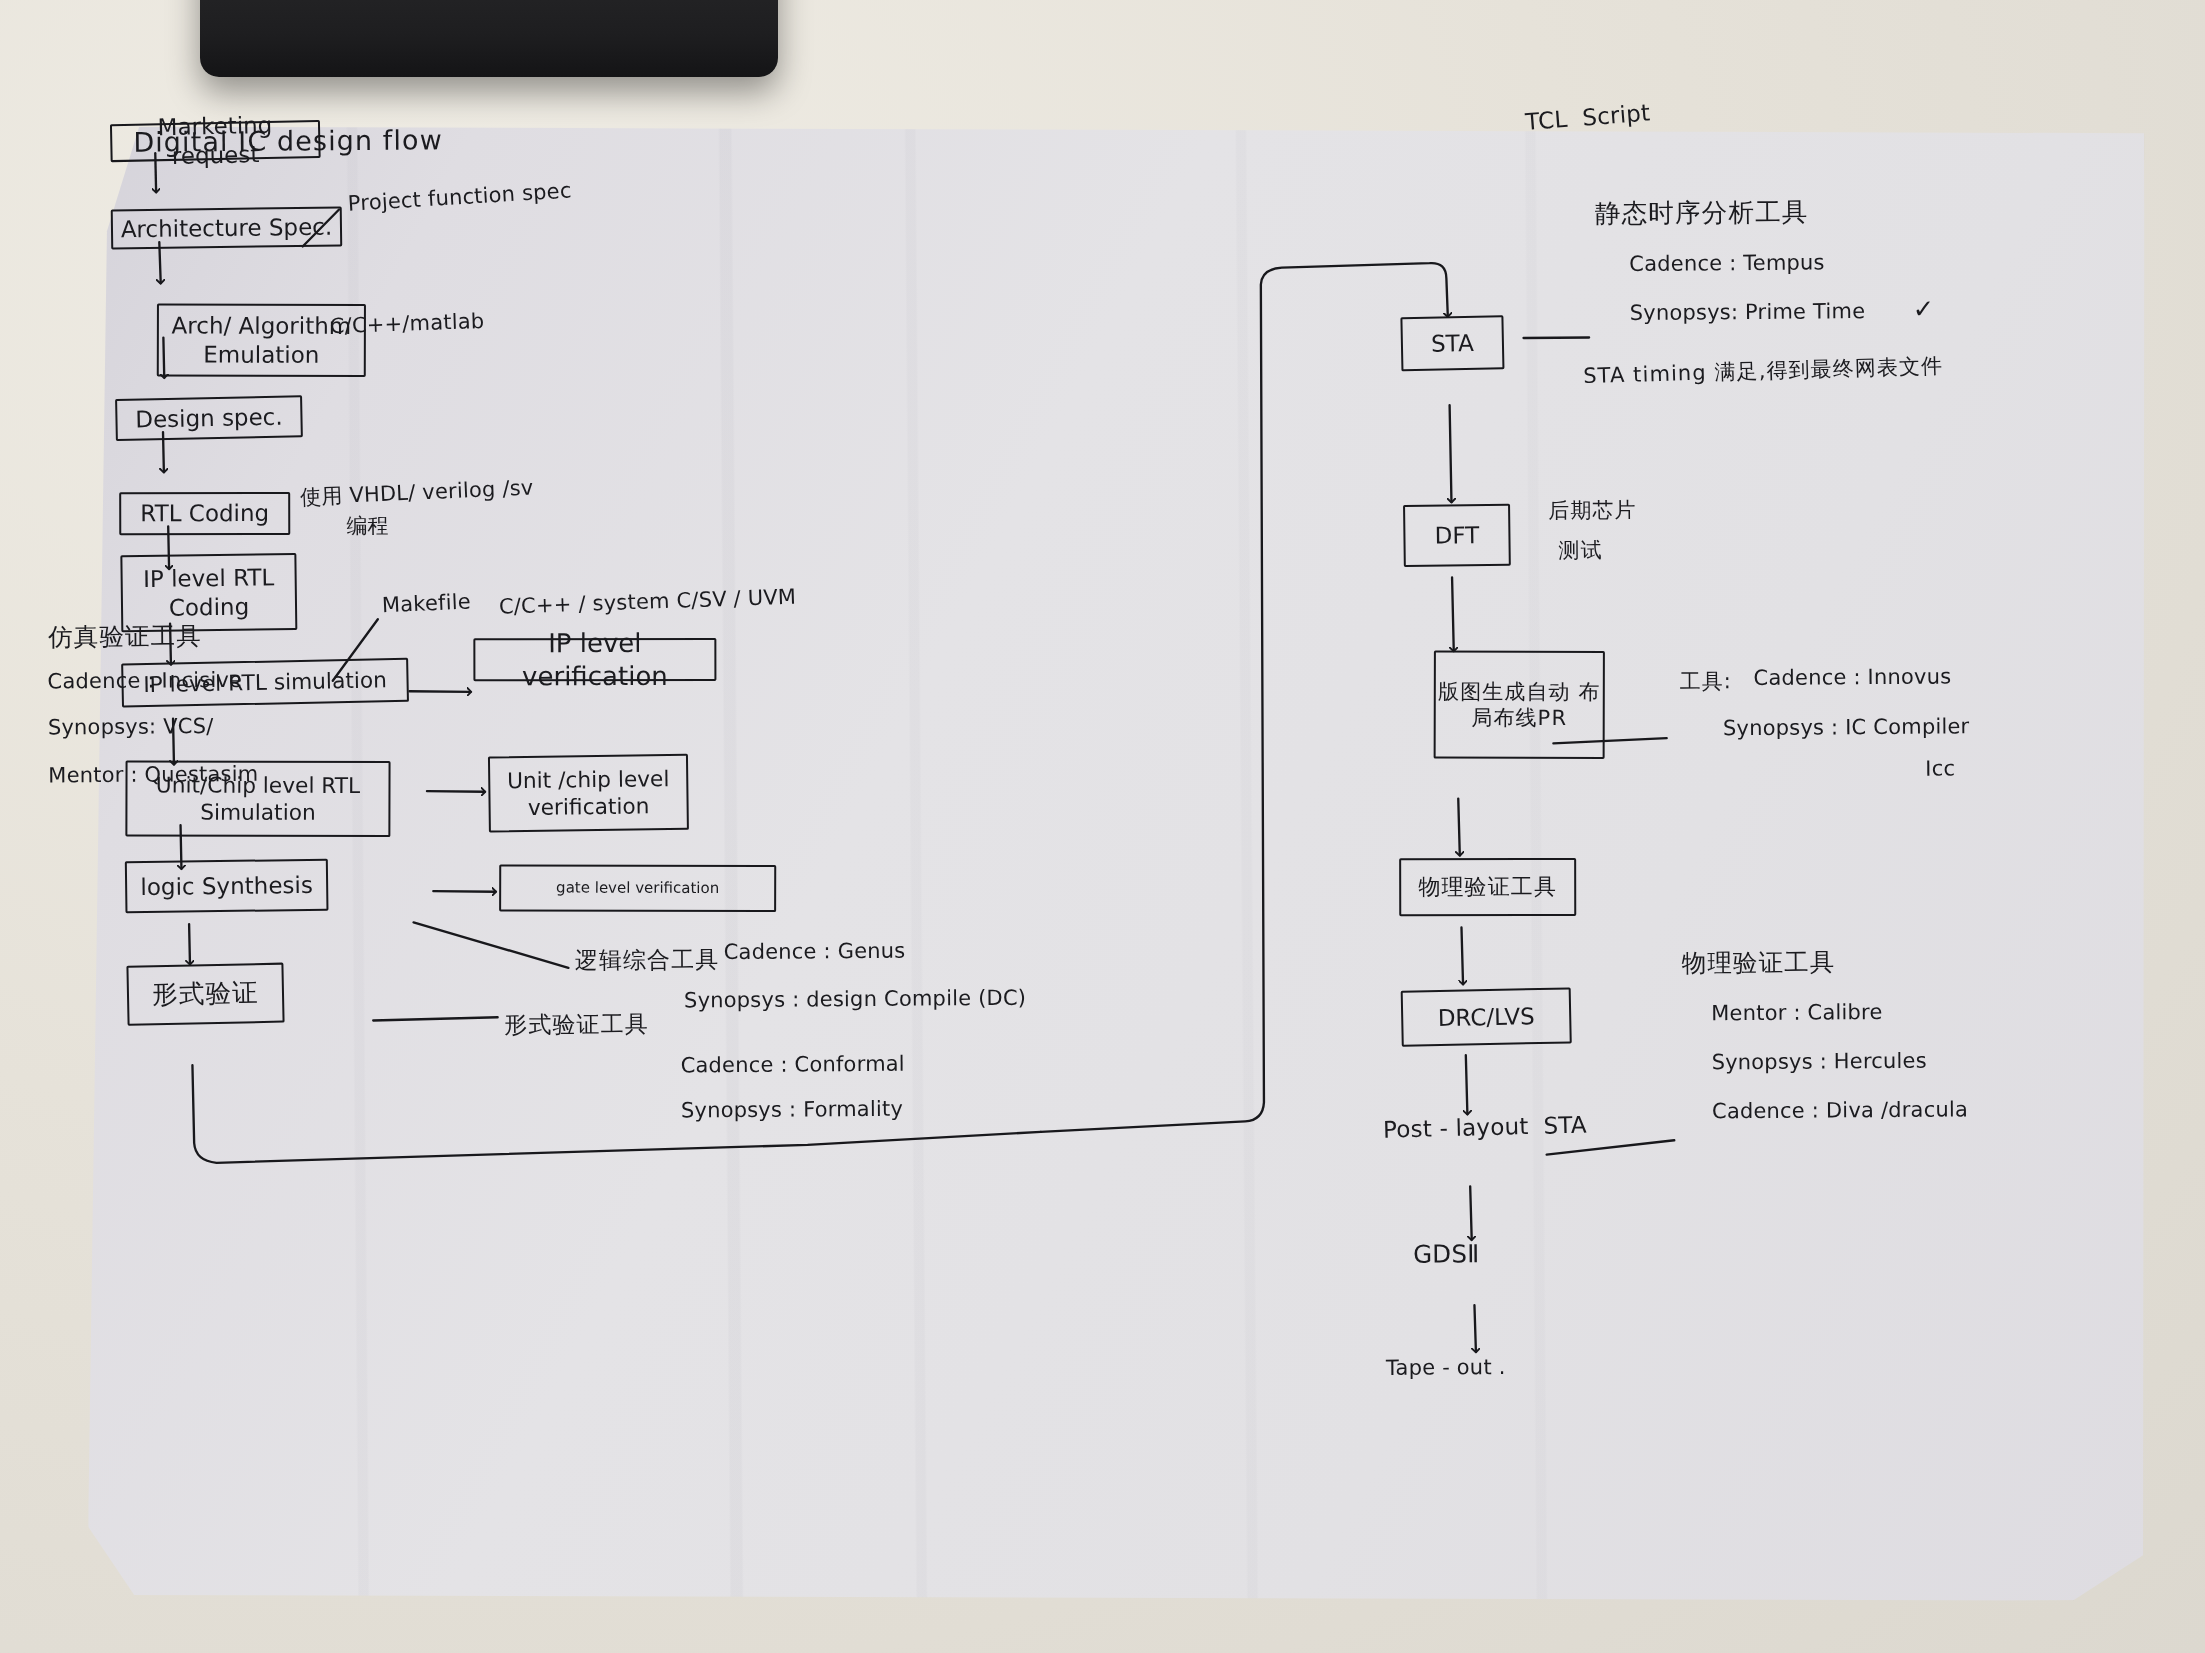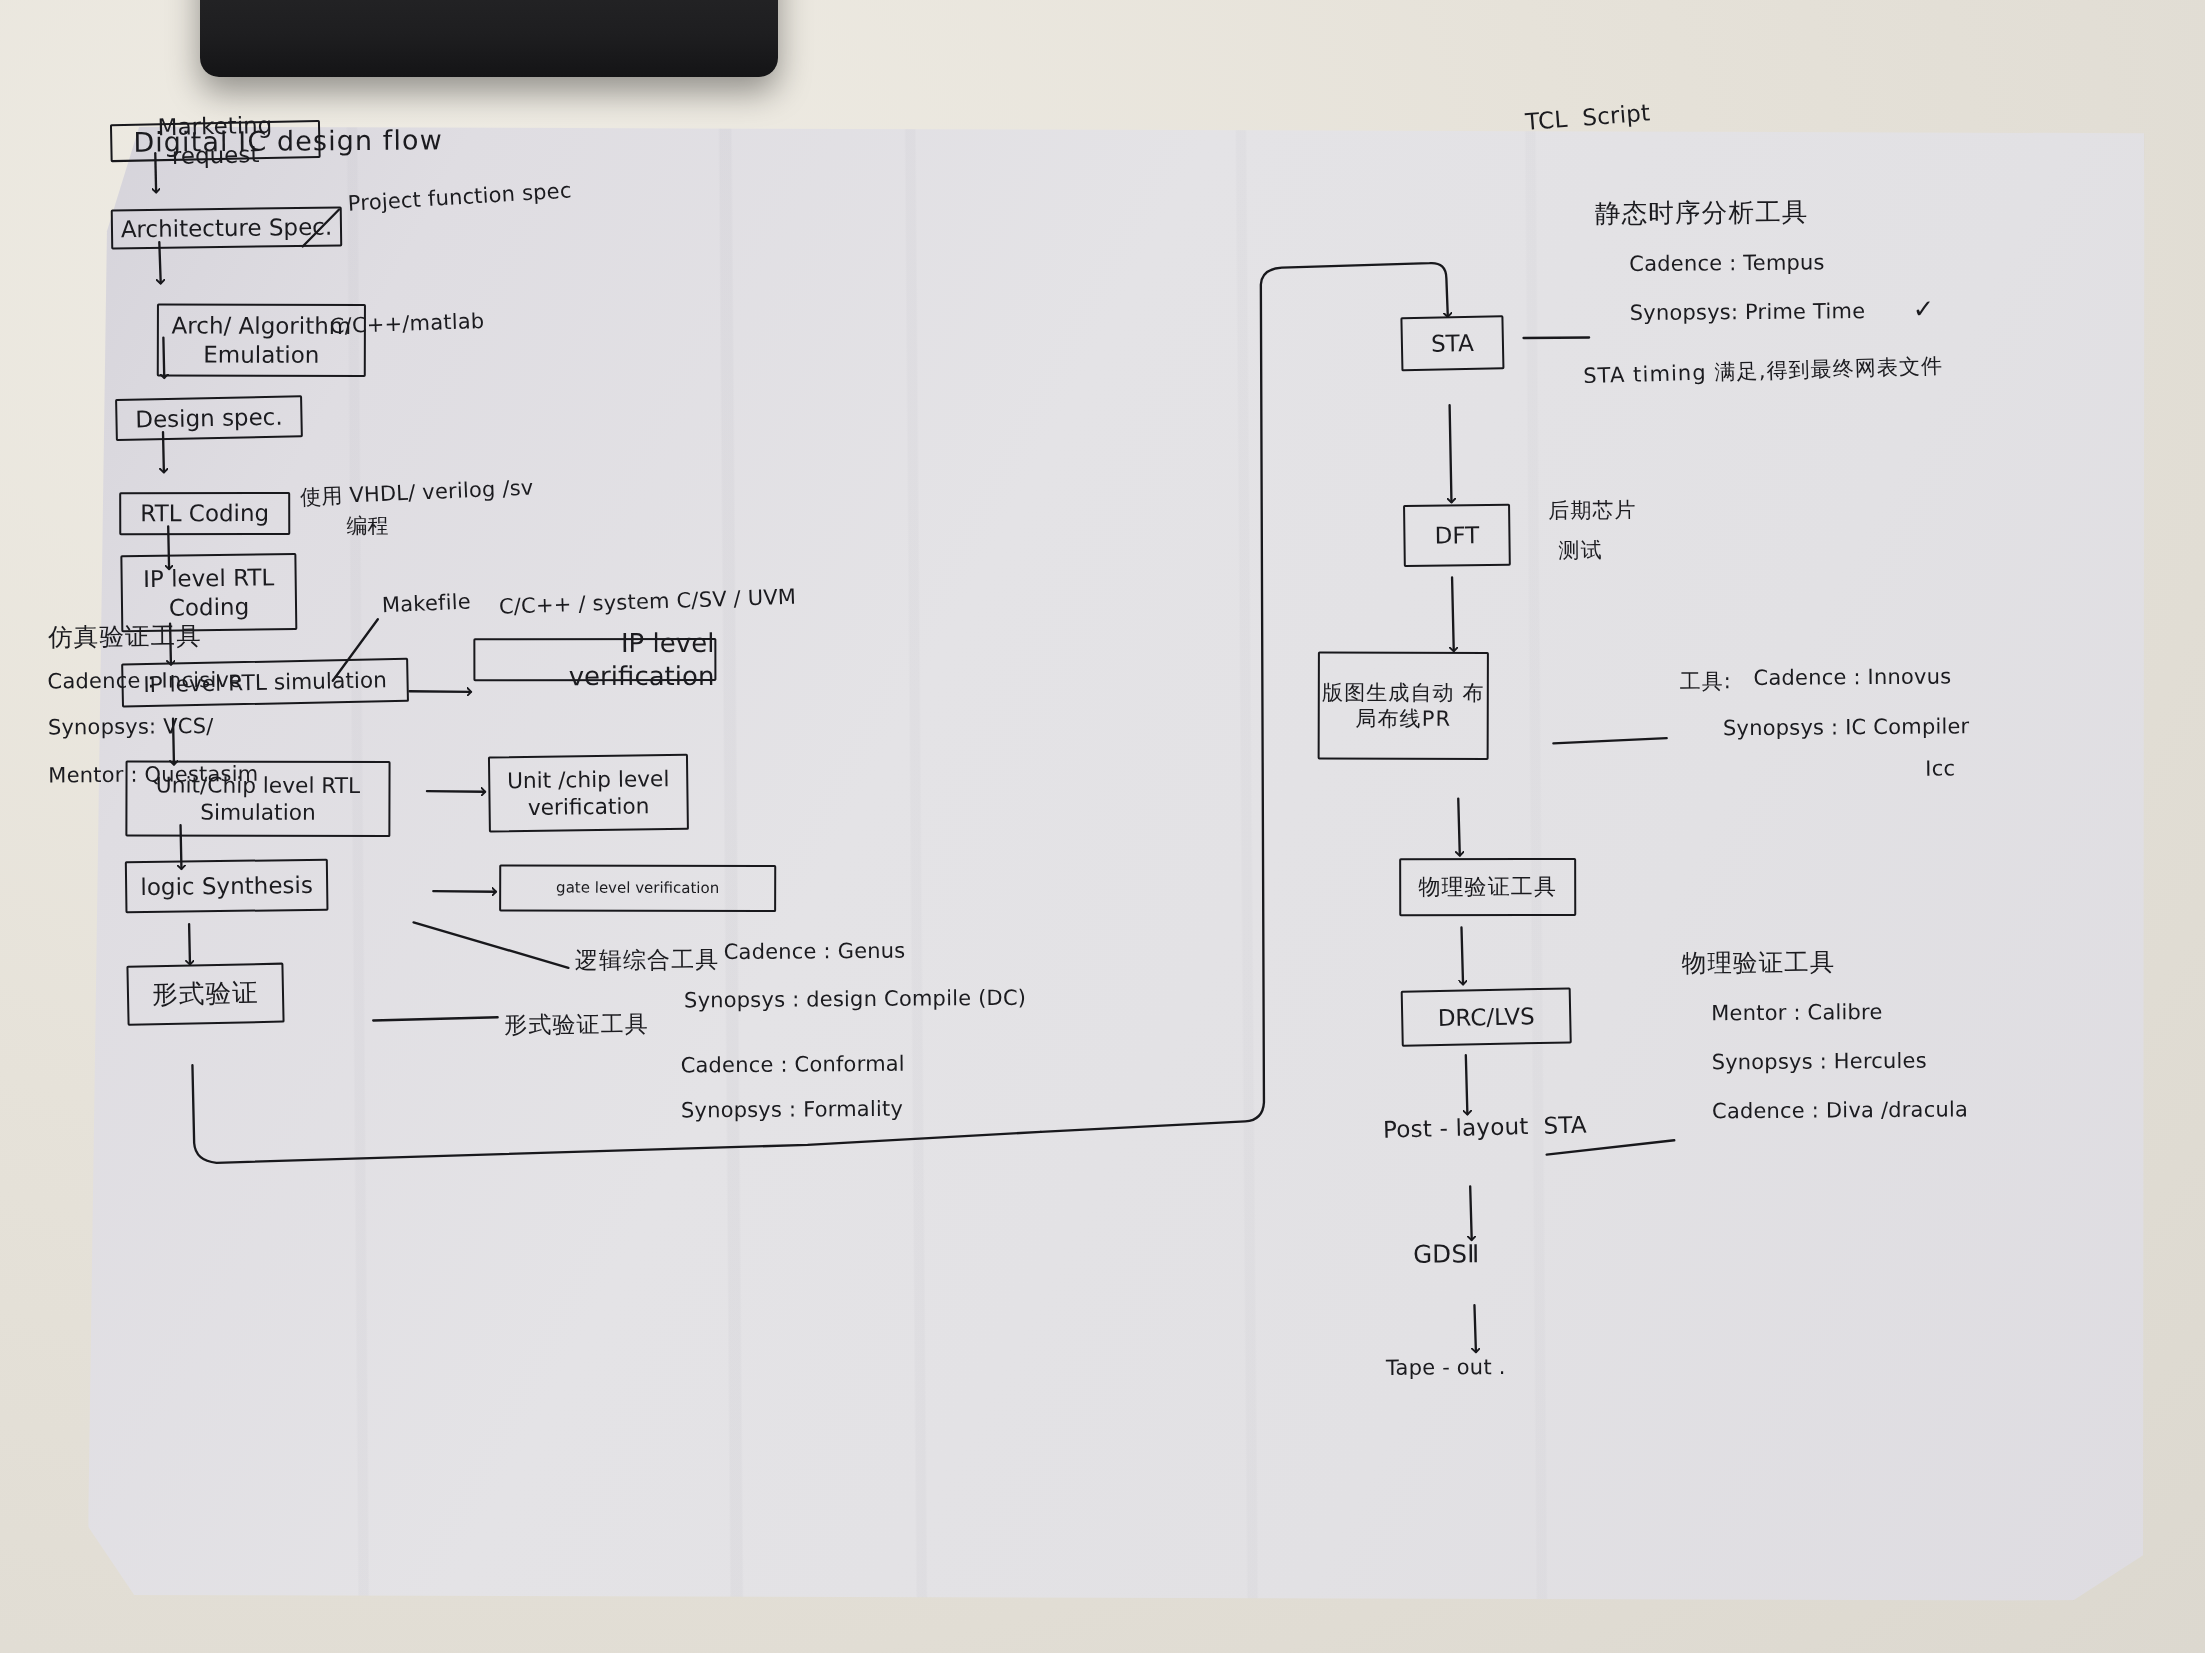--- a/index.html
+++ b/index.html
@@ -58,21 +58,21 @@
     border:2.2px solid #18181c;
     background:transparent;
     display:flex;align-items:center;justify-content:center;
     text-align:center;
     color:#1b1b1f;font-size:23px;line-height:1.25;
     border-radius:1.7px;
   }
   .box.wob1{transform:rotate(-0.7deg);}
   .box.wob2{transform:rotate(0.6deg);}
   .box.wob3{transform:rotate(-0.3deg);}
-  .box.wob4{transform:rotate(0.35deg);text-align:right;}
+  .box.wob4{transform:rotate(0.35deg);}
   .cn{font-family:"DejaVu Sans", sans-serif;letter-spacing:1.1px;}
 </style>
 </head>
 <body>
 
 <div id="stage">
   <div id="desk"></div>
   <div id="dark-object"></div>
   <div id="paper"></div>
 
@@ -211,21 +211,21 @@
     <div class="hw t-note" style="left:596px;top:976px;">Synopsys : Formality</div>
 
     <div class="box wob1" style="left:1322px;top:200px;width:99px;height:50px;">
       <span>STA</span>
     </div>
 
     <div class="box wob3" style="left:1323px;top:388px;width:103px;height:58px;">
       <span>DFT</span>
     </div>
 
-    <div class="box wob2" style="left:1236px;top:535px;width:167px;height:104px;">
+    <div class="box wob2" style="left:1352px;top:535px;width:167px;height:104px;">
       <span class="cn" style="font-size:21px;">版图生成自动
 布局布线PR</span>
     </div>
 
     <div class="box wob4" style="left:1316px;top:742px;width:173px;height:54px;">
       <span class="cn" style="font-size:22px;">物理验证工具</span>
     </div>
 
     <div class="box wob1" style="left:1317px;top:873px;width:166px;height:52px;">
       <span>DRC/LVS</span>

